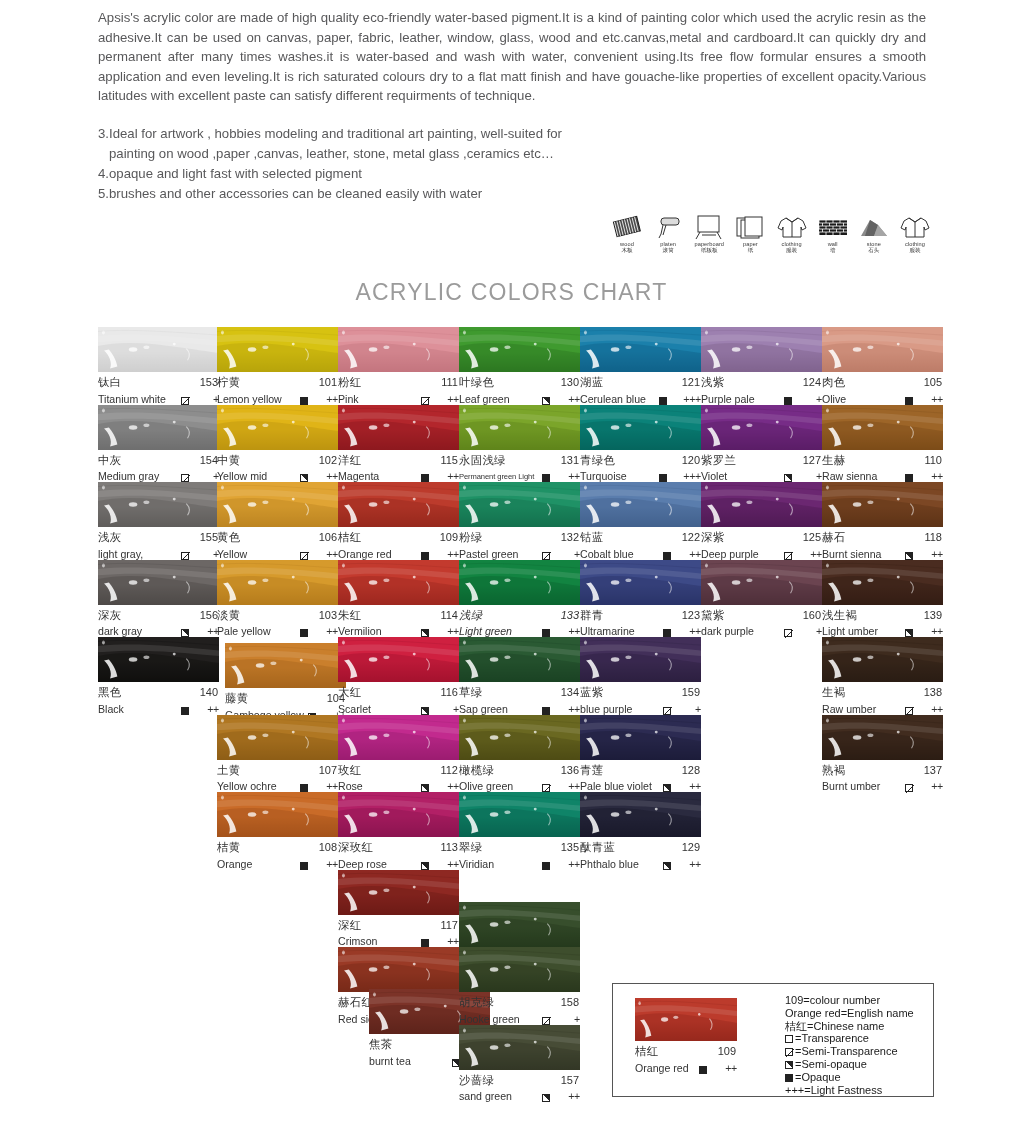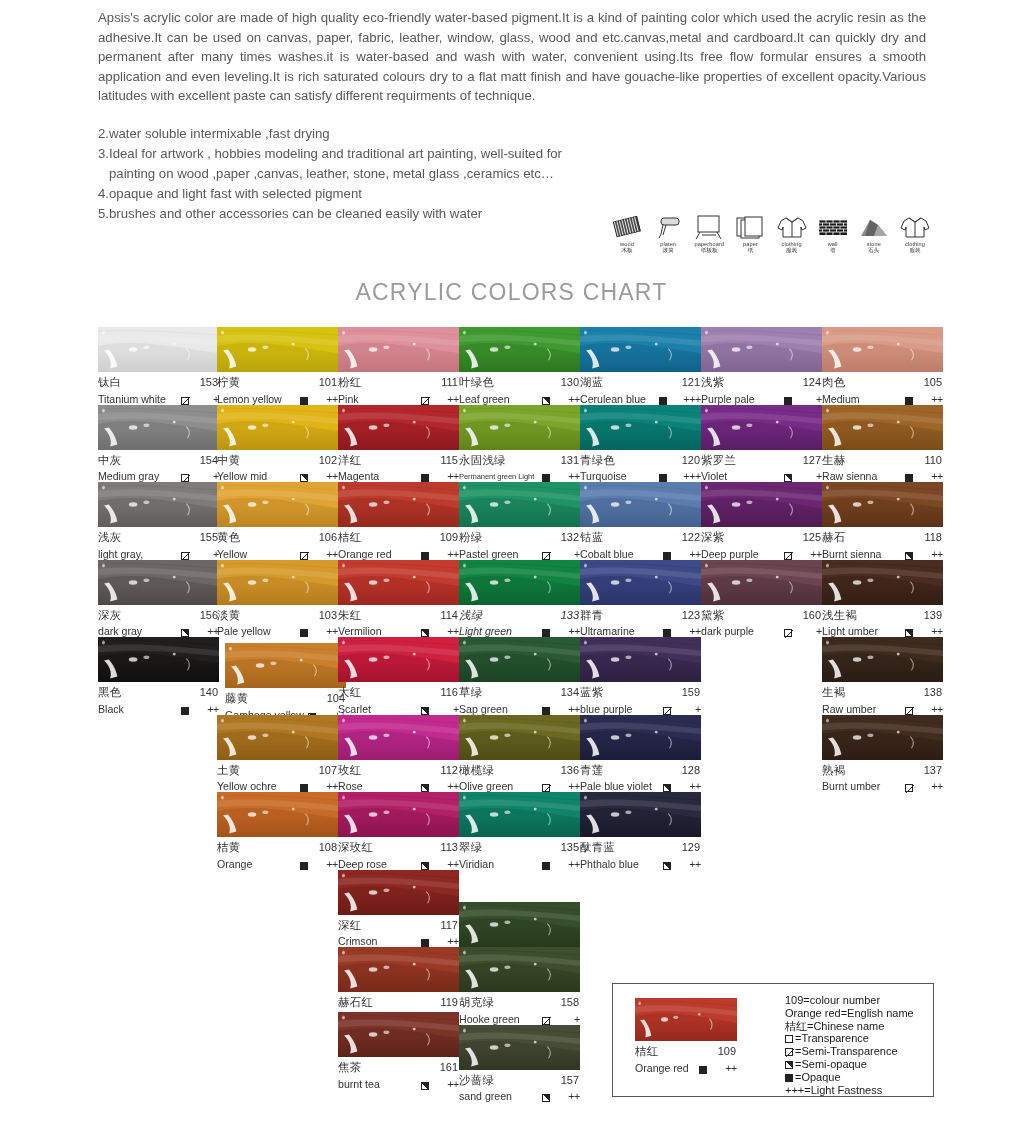--- a/index.html
+++ b/index.html
@@ -152,21 +152,20 @@
   #legend-lines .sym { margin-right: 2px; }
 </style>
 </head>
 <body>
 
 <div id="intro">
   <p>Apsis's acrylic color are made of high quality eco-friendly water-based pigment.It is a kind of painting color which used the acrylic resin as the adhesive.It can be used on canvas, paper, fabric, leather, window, glass, wood and etc.canvas,metal and cardboard.It can quickly dry and permanent after many times washes.it is  water-based  and wash with water, convenient using.Its free flow formular ensures a smooth application and even leveling.It is rich saturated colours dry to a flat matt finish and have gouache-like properties of excellent opacity.Various latitudes with excellent paste can satisfy different requirments of  technique.</p>
 </div>
 
 <div id="features">
-    <div class="feat">2.water soluble intermixable ,fast drying</div>
     <div class="feat">3.Ideal for artwork , hobbies modeling and traditional art painting, well-suited for
    painting on wood ,paper ,canvas, leather, stone, metal glass ,ceramics etc…</div>
     <div class="feat">4.opaque and light fast with selected pigment</div>
     <div class="feat">5.brushes and other accessories can be cleaned easily with water</div>
   </div>
 
 <div id="icon-row">
     <div class="icon-cell">
       <div class="icon-art">
         <svg width="34" height="26" viewBox="0 0 34 26">
@@ -1001,21 +1000,21 @@
        <div class="line1">
          <span class="cn">赫石红</span>
          <span class="num">119</span>
        </div>
        <div class="line2">
          <span class="en">Red sienna</span>
          <span class="opq"><i class="sym sym-semi-o"></i></span>
          <span class="lf">++</span>
        </div>
       </div>
-      <div class="swatch" style="top: 685px;">
+      <div class="swatch" style="top: 662px; margin-left: 31px;">
         <div class="chip" style="background:#7c3328">
          <div class="tex">
     <svg viewBox="0 0 121 45" preserveAspectRatio="none">
       <defs>
         <linearGradient id="g21a" x1="0" y1="0" x2="0" y2="1">
           <stop offset="0%" stop-color="#7c3328"></stop>
           <stop offset="55%" stop-color="#7c3328"></stop>
           <stop offset="100%" stop-color="#5d231b"></stop>
         </linearGradient>
       </defs>
@@ -1786,21 +1785,21 @@
       <ellipse cx="5.444999999999999" cy="5.3999999999999995" rx="1.452" ry="2.025" fill="#ffffff" opacity="0.6"></ellipse>
       <path d="M0 4.5 C 30.25 1.8, 66.55000000000001 4.5, 121 8.1" stroke="#bd7c68" stroke-width="0.8" fill="none" opacity="0.35"></path>
     </svg>
           </div>
        </div>
        <div class="line1">
          <span class="cn">肉色</span>
          <span class="num">105</span>
        </div>
        <div class="line2">
-         <span class="en">Medium</span>
+         <span class="en">Olive</span>
          <span class="opq"><i class="sym sym-solid"></i></span>
          <span class="lf">++</span>
        </div>
       </div>
       <div class="swatch" style="top: 77.5px;">
         <div class="chip" style="background:#9d6528">
          <div class="tex">
     <svg viewBox="0 0 121 45" preserveAspectRatio="none">
       <defs>
         <linearGradient id="g44a" x1="0" y1="0" x2="0" y2="1">

